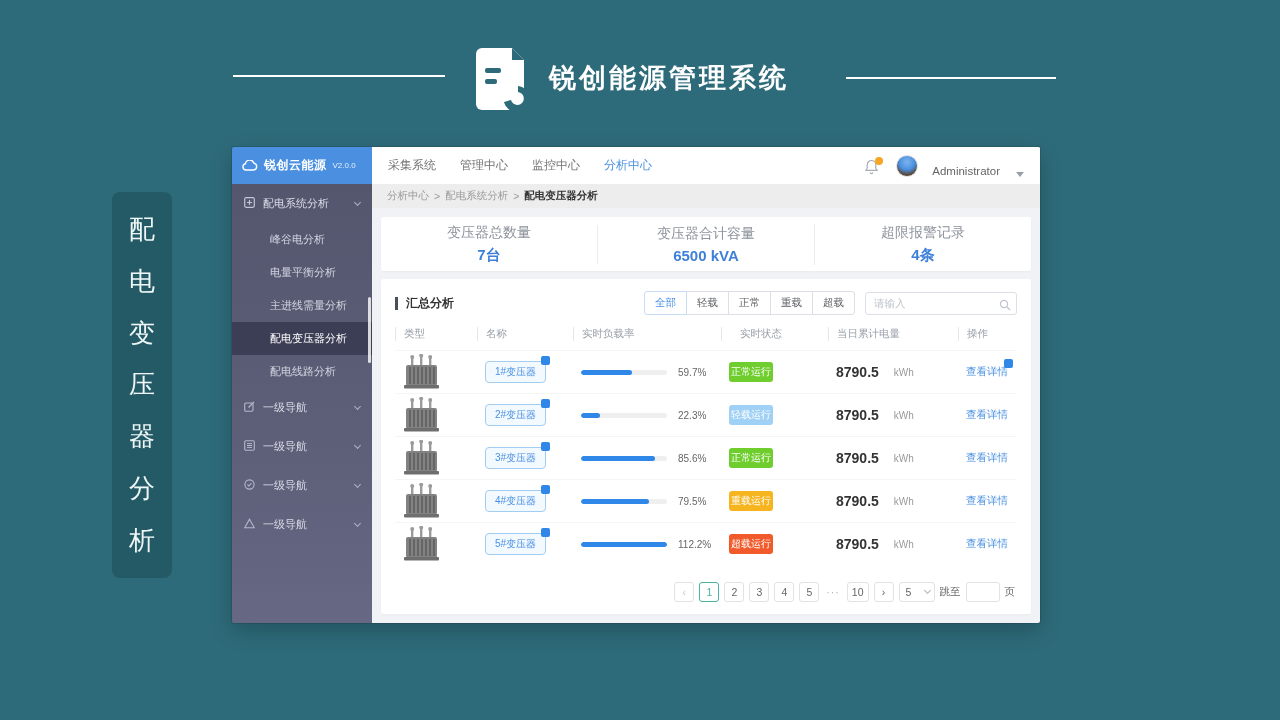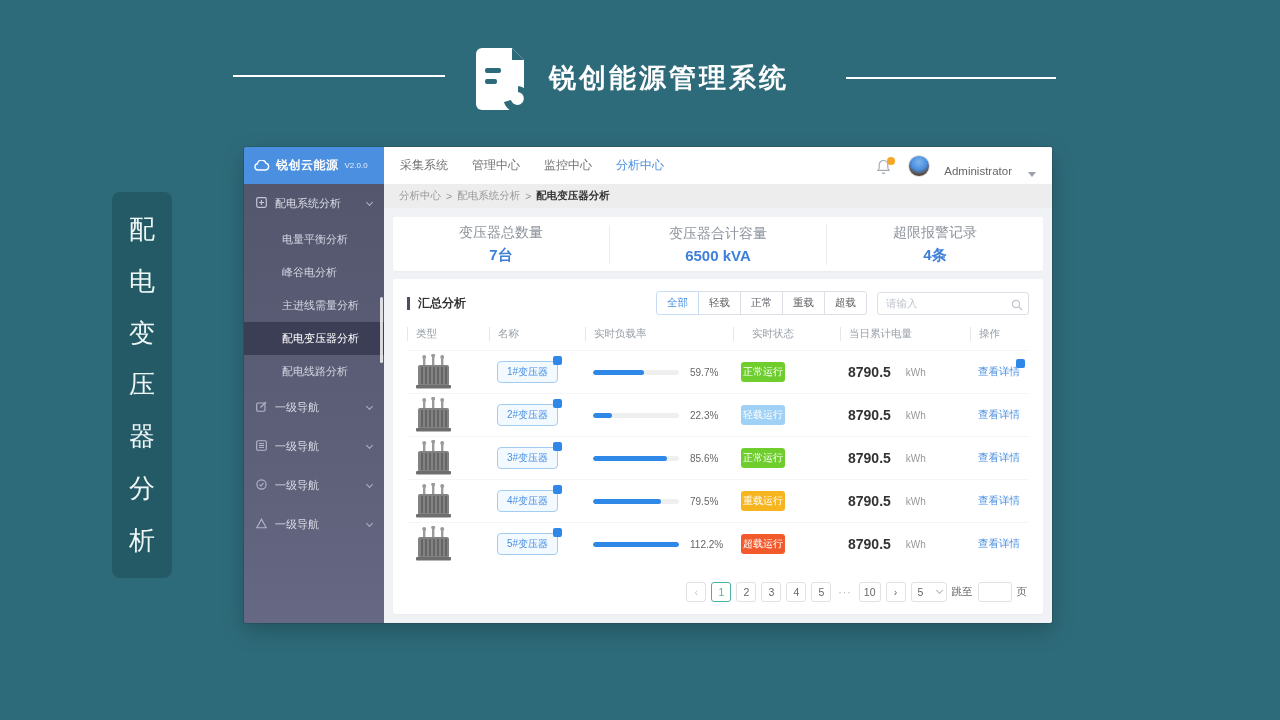--- a/index.html
+++ b/index.html
@@ -12,21 +12,21 @@
   .line-right { left:846px; top:77px; width:210px; }
   .brand-logo { position:absolute; left:474px; top:46px; }
   .brand-title{ position:absolute; left:549px; top:60px; color:#fff; font-size:27px; font-weight:bold; letter-spacing:3px; }
 
   
   .side-tag { position:absolute; left:112px; top:192px; width:60px; height:386px; background:#235a66;
               border-radius:8px; display:flex; flex-direction:column; align-items:center;
               justify-content:space-between; padding:20px 0; color:#eef6f6; font-size:26px; }
 
   
-  .app { position:absolute; left:244px; top:147px; width:808px; height:476px; display:flex;
+  .app { position:absolute; left:232px; top:147px; width:808px; height:476px; display:flex;
          box-shadow:0 0 0 1px rgba(0,0,0,.10), 0 8px 22px rgba(0,0,0,.22); border-radius:2px; overflow:hidden; }
 
   
   .sb { width:140px; background:linear-gradient(180deg,#53556d 0%, #5d5f78 60%, #666884 100%); display:flex; flex-direction:column; position:relative; }
   .sb-head { height:37px; background:#4a8fe0; display:flex; align-items:center; gap:6px; padding:0 10px; color:#fff; flex:0 0 auto; }
   .sb-logo-text { font-size:12px; font-weight:bold; letter-spacing:.5px; }
   .sb-version { font-size:8px; opacity:.85; }
   .sb-item { display:flex; align-items:center; gap:8px; padding:12px 12px; font-size:11px; color:#dadce6; cursor:pointer; }
   .sb-item .chev { margin-left:auto; }
   .sb-sub { font-size:11px; color:#d2d4e0; }
@@ -142,22 +142,22 @@
         <svg width="11" height="11" viewBox="0 0 11 11">
             <rect x="0.7" y="0.7" width="9.6" height="9.6" rx="1.5" fill="none" stroke="#c3c6d6" stroke-width="1.2"></rect>
             <path d="M5.5 3 v5 M3 5.5 h5" stroke="#c3c6d6" stroke-width="1.2"></path>
           </svg>
       </span>
       <span>配电系统分析</span>
       <span class="chev"></span>
     </div>
 
     <div class="sb-sub">
+      <div class="sb-sub-item">峰谷电分析</div>
       <div class="sb-sub-item">电量平衡分析</div>
-      <div class="sb-sub-item">峰谷电分析</div>
       <div class="sb-sub-item">主进线需量分析</div>
       <div class="sb-sub-item active">配电变压器分析</div>
       <div class="sb-sub-item">配电线路分析</div>
     </div>
 
     <div class="sb-item">
       <span class="mi">
         <svg width="11" height="11" viewBox="0 0 11 11">
             <rect x="0.7" y="2" width="8.3" height="8.3" rx="1.2" fill="none" stroke="#b4b8ca" stroke-width="1.1"></rect>
             <path d="M4.5 6.5 L10 1" stroke="#b4b8ca" stroke-width="1.3"></path>

